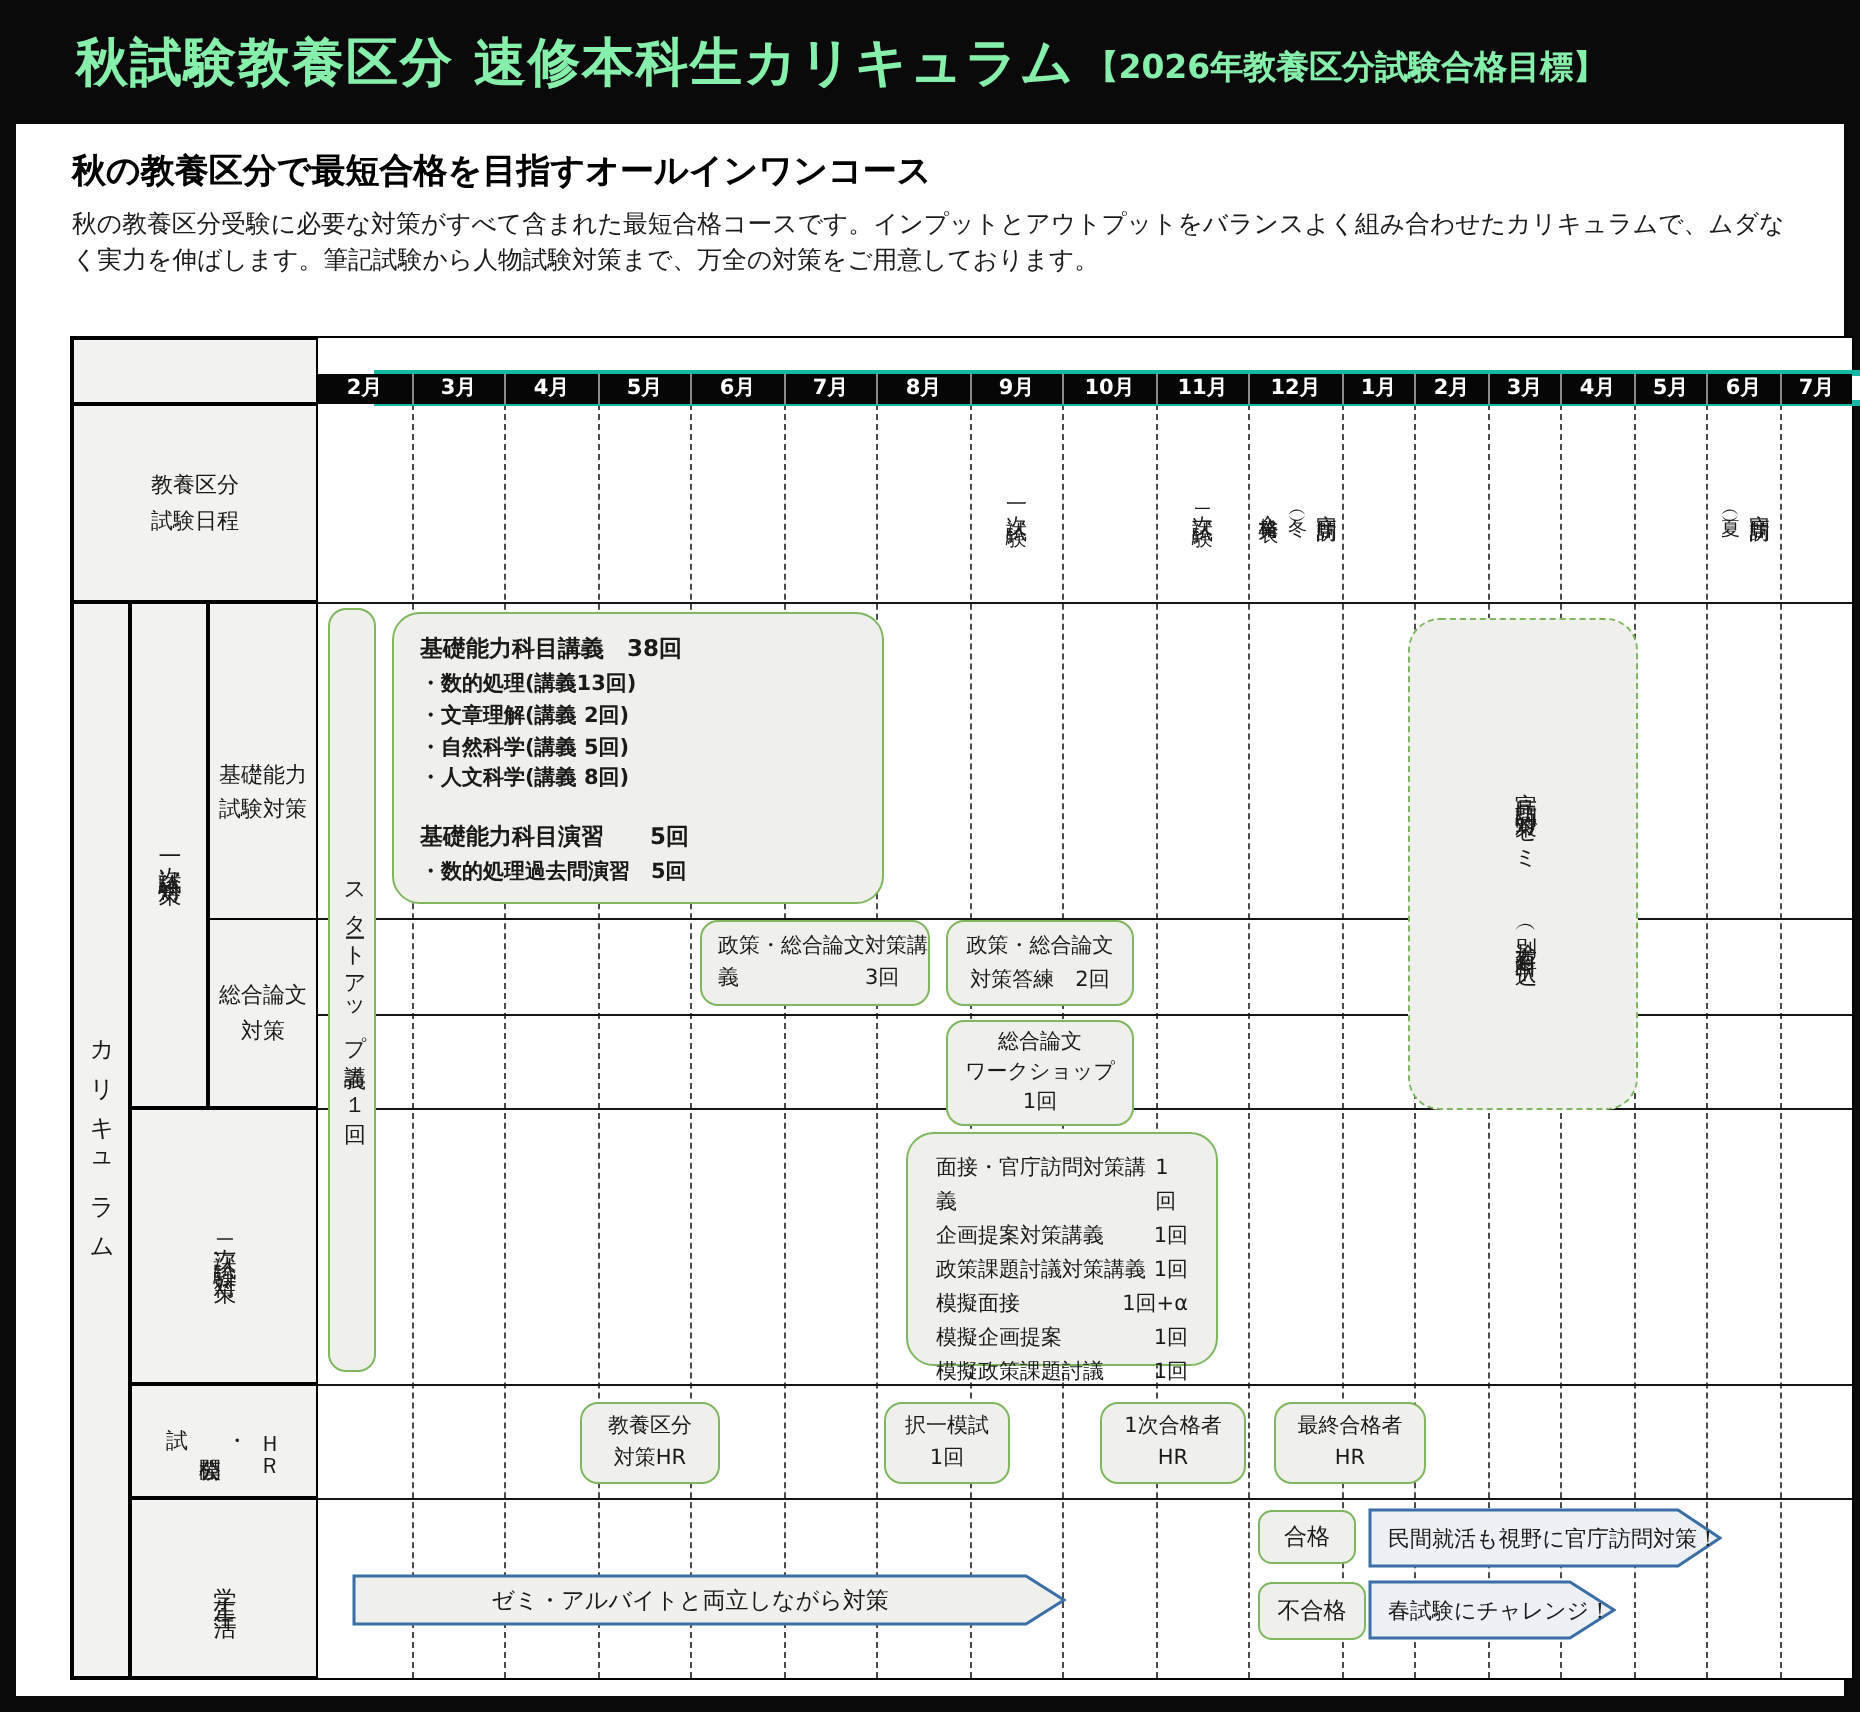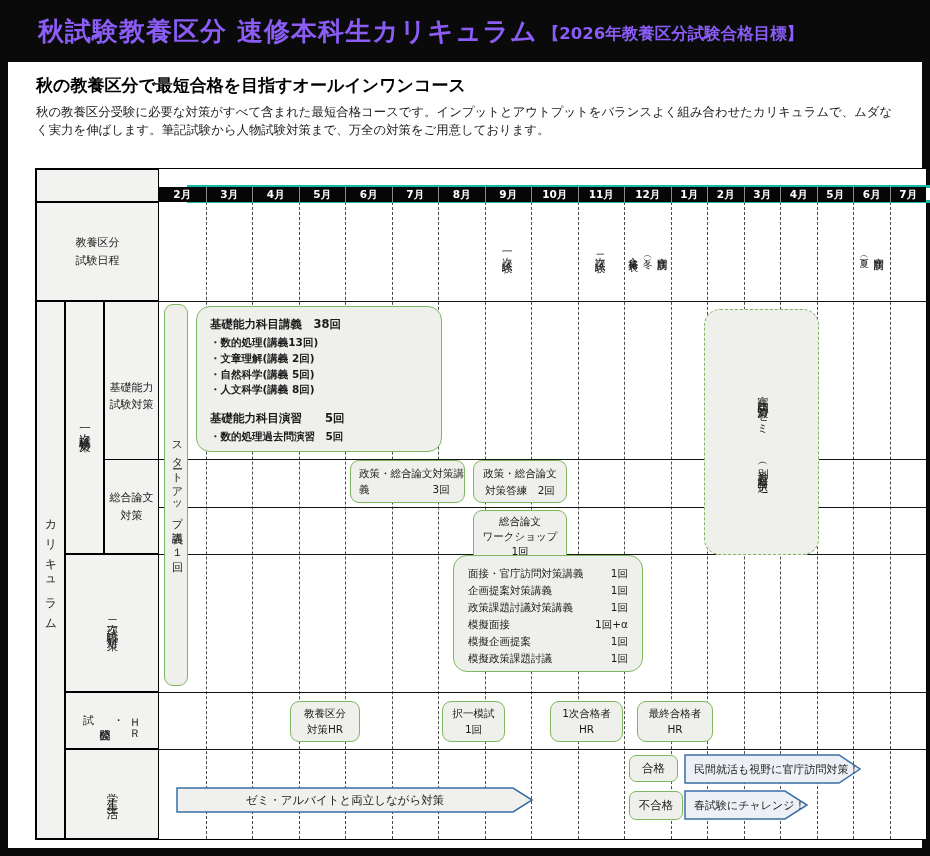--- a/index.html
+++ b/index.html
@@ -1,18 +1,18 @@
 <!DOCTYPE html>
 <html><head>
 <meta charset="utf-8">
 <style>
   html,body{margin:0;padding:0;}
   body{font-family:"DejaVu Sans","Liberation Sans",sans-serif;background:#000;}
   .page{position:relative;width:930px;height:856px;background:#0a0a0a;overflow:hidden;}
-  .hdr{position:absolute;left:0;top:0;width:930px;height:62px;background:#0a0a0a;color:#8b5cf6;
+  .hdr{position:absolute;left:0;top:0;width:930px;height:62px;background:#0a0a0a;color:#86efac;
        display:flex;align-items:center;padding-left:38px;box-sizing:border-box;}
   .hdr .t1{font-size:26px;font-weight:bold;letter-spacing:1px;}
   .hdr .t2{font-size:16.5px;font-weight:bold;margin-left:5px;margin-top:6px;}
   .panel{position:absolute;left:8px;top:62px;width:914px;height:786px;background:#fff;}
   .intro-h{position:absolute;left:28px;top:12px;font-size:17px;font-weight:bold;color:#000;}
   .intro-b{position:absolute;left:28px;top:41px;width:866px;font-size:12.4px;line-height:1.42;color:#1b1b1b;}
   .table{position:absolute;left:27px;top:106px;width:890px;height:670px;border:1.5px solid #000;
          box-sizing:content-box;background:#fff;}
   .cell{position:absolute;background:#f2f2f0;border:1px solid #000;box-sizing:border-box;
         display:flex;align-items:center;justify-content:center;text-align:center;color:#1a1a1a;z-index:3;}
@@ -186,21 +186,21 @@
       <div class="gbox gbox-c" style="left:437px;top:291px;width:94px;height:43px;border-radius:9px;font-size:10.5px;line-height:1.55;">
         <div style="white-space:pre;">政策・総合論文</div>
         <div style="white-space:pre;">対策答練　2回</div>
       </div>
       <div class="gbox gbox-c" style="left:437px;top:341px;width:94px;height:53px;border-radius:9px;font-size:10.5px;line-height:1.45;">
         <div>総合論文</div>
         <div>ワークショップ</div>
         <div>1回</div>
       </div>
 
-      <div class="gbox" style="left:417px;top:386px;width:190px;height:117px;border-radius:14px;padding:9px 14px;">
+      <div class="gbox" style="left:417px;top:397px;width:156px;height:117px;border-radius:14px;padding:9px 14px;">
         <div class="rowline">
           <span>面接・官庁訪問対策講義</span>
           <span class="cnt">1回</span>
           </div>
         <div class="rowline">
           <span>企画提案対策講義</span>
           <span class="cnt">1回</span>
           </div>
         <div class="rowline">
           <span>政策課題討議対策講義</span>

